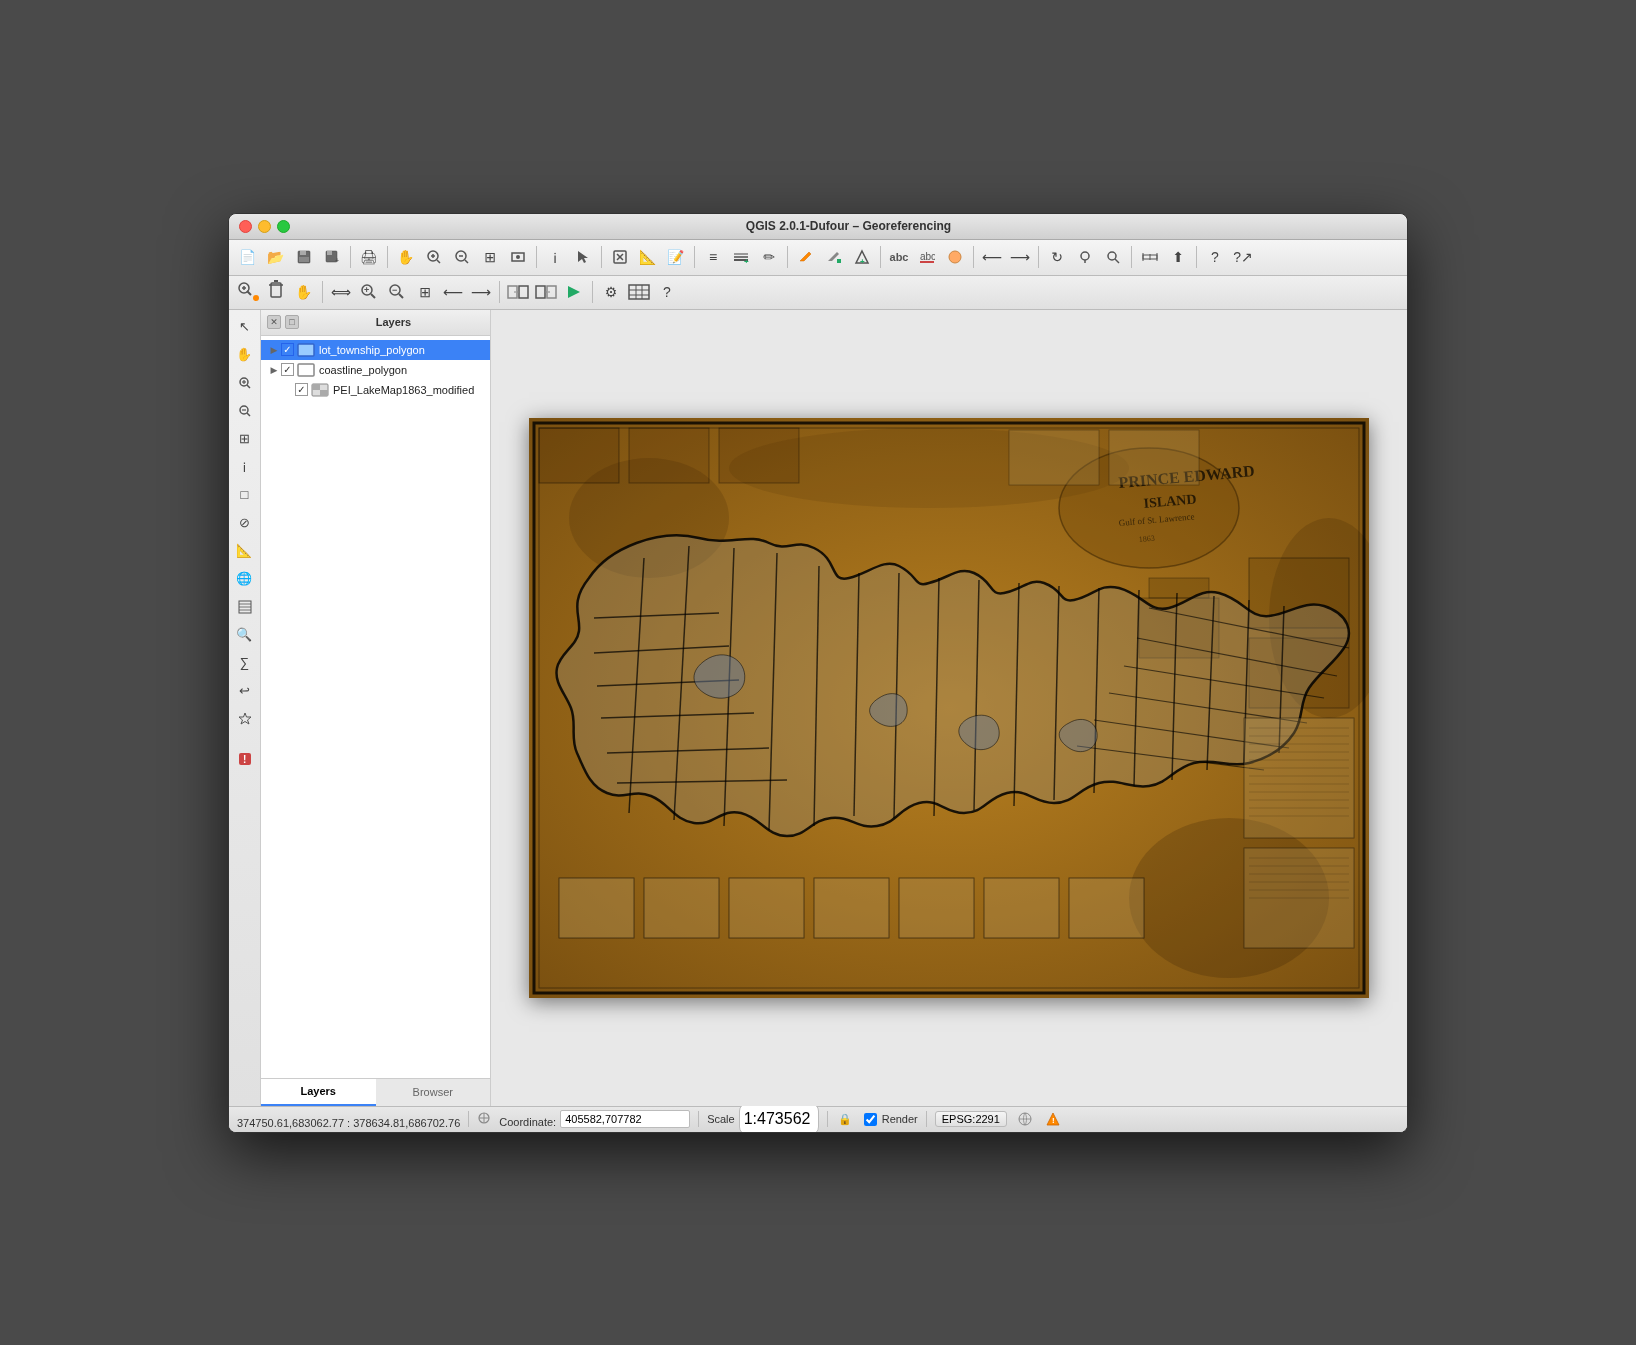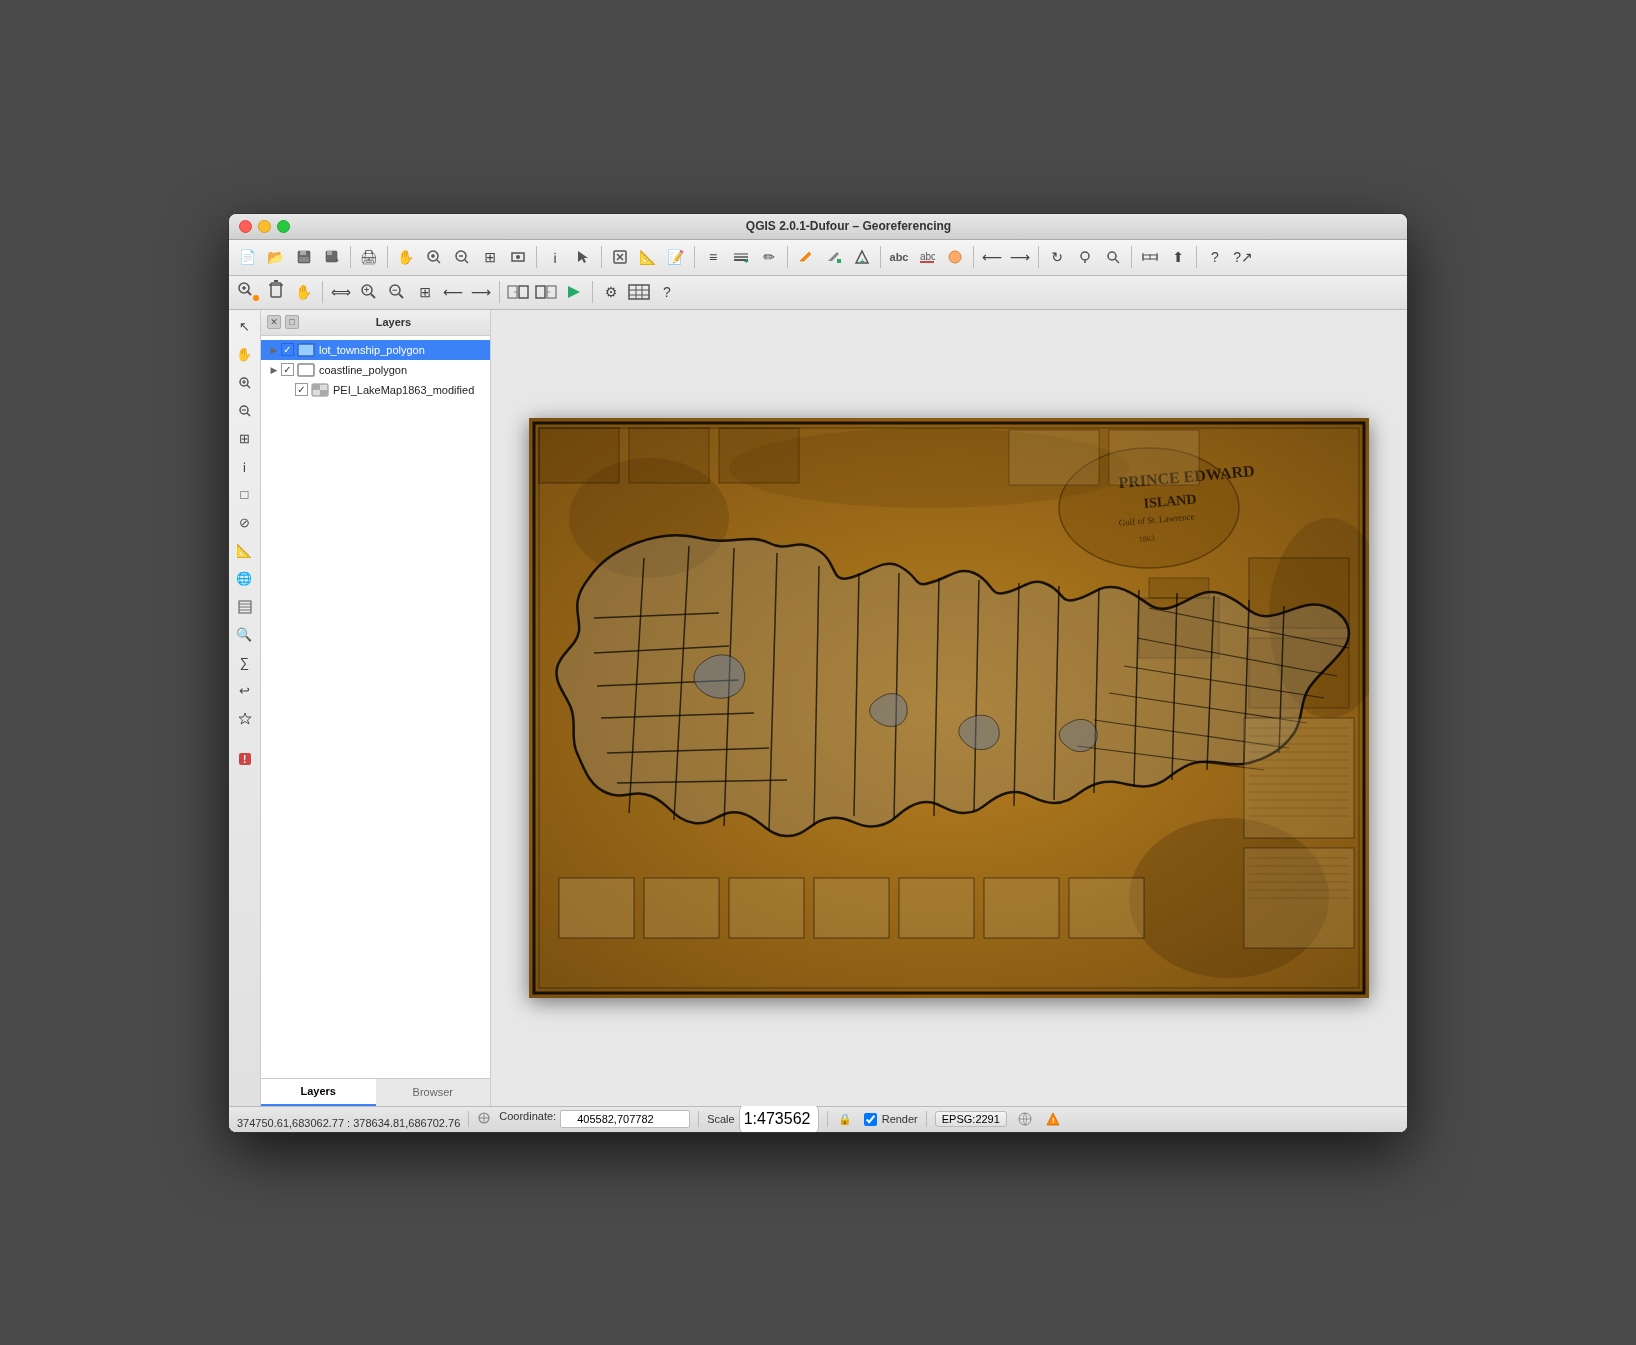--- a/index.html
+++ b/index.html
@@ -276,28 +276,28 @@
       flex-shrink: 0;
       margin-top: 8px;
     }
     .statusbar-divider {
       width: 1px;
       height: 16px;
       background: #bbb;
     }
     .statusbar-coord-field {
       display: flex;
-      align-items: flex-start;
+      align-items: flex-end;
       gap: 4px;
     }
     .statusbar-coord-input {
       background: #fff;
       border: 1px solid #bbb;
       border-radius: 2px;
-      padding: 1px 16px;
+      padding: 1px 4px;
       font-size: 11px;
       width: 130px;
       height: 18px;
     }
     .statusbar-scale-field {
       display: flex;
       align-items: center;
       gap: 4px;
     }
     .statusbar-scale-input {

